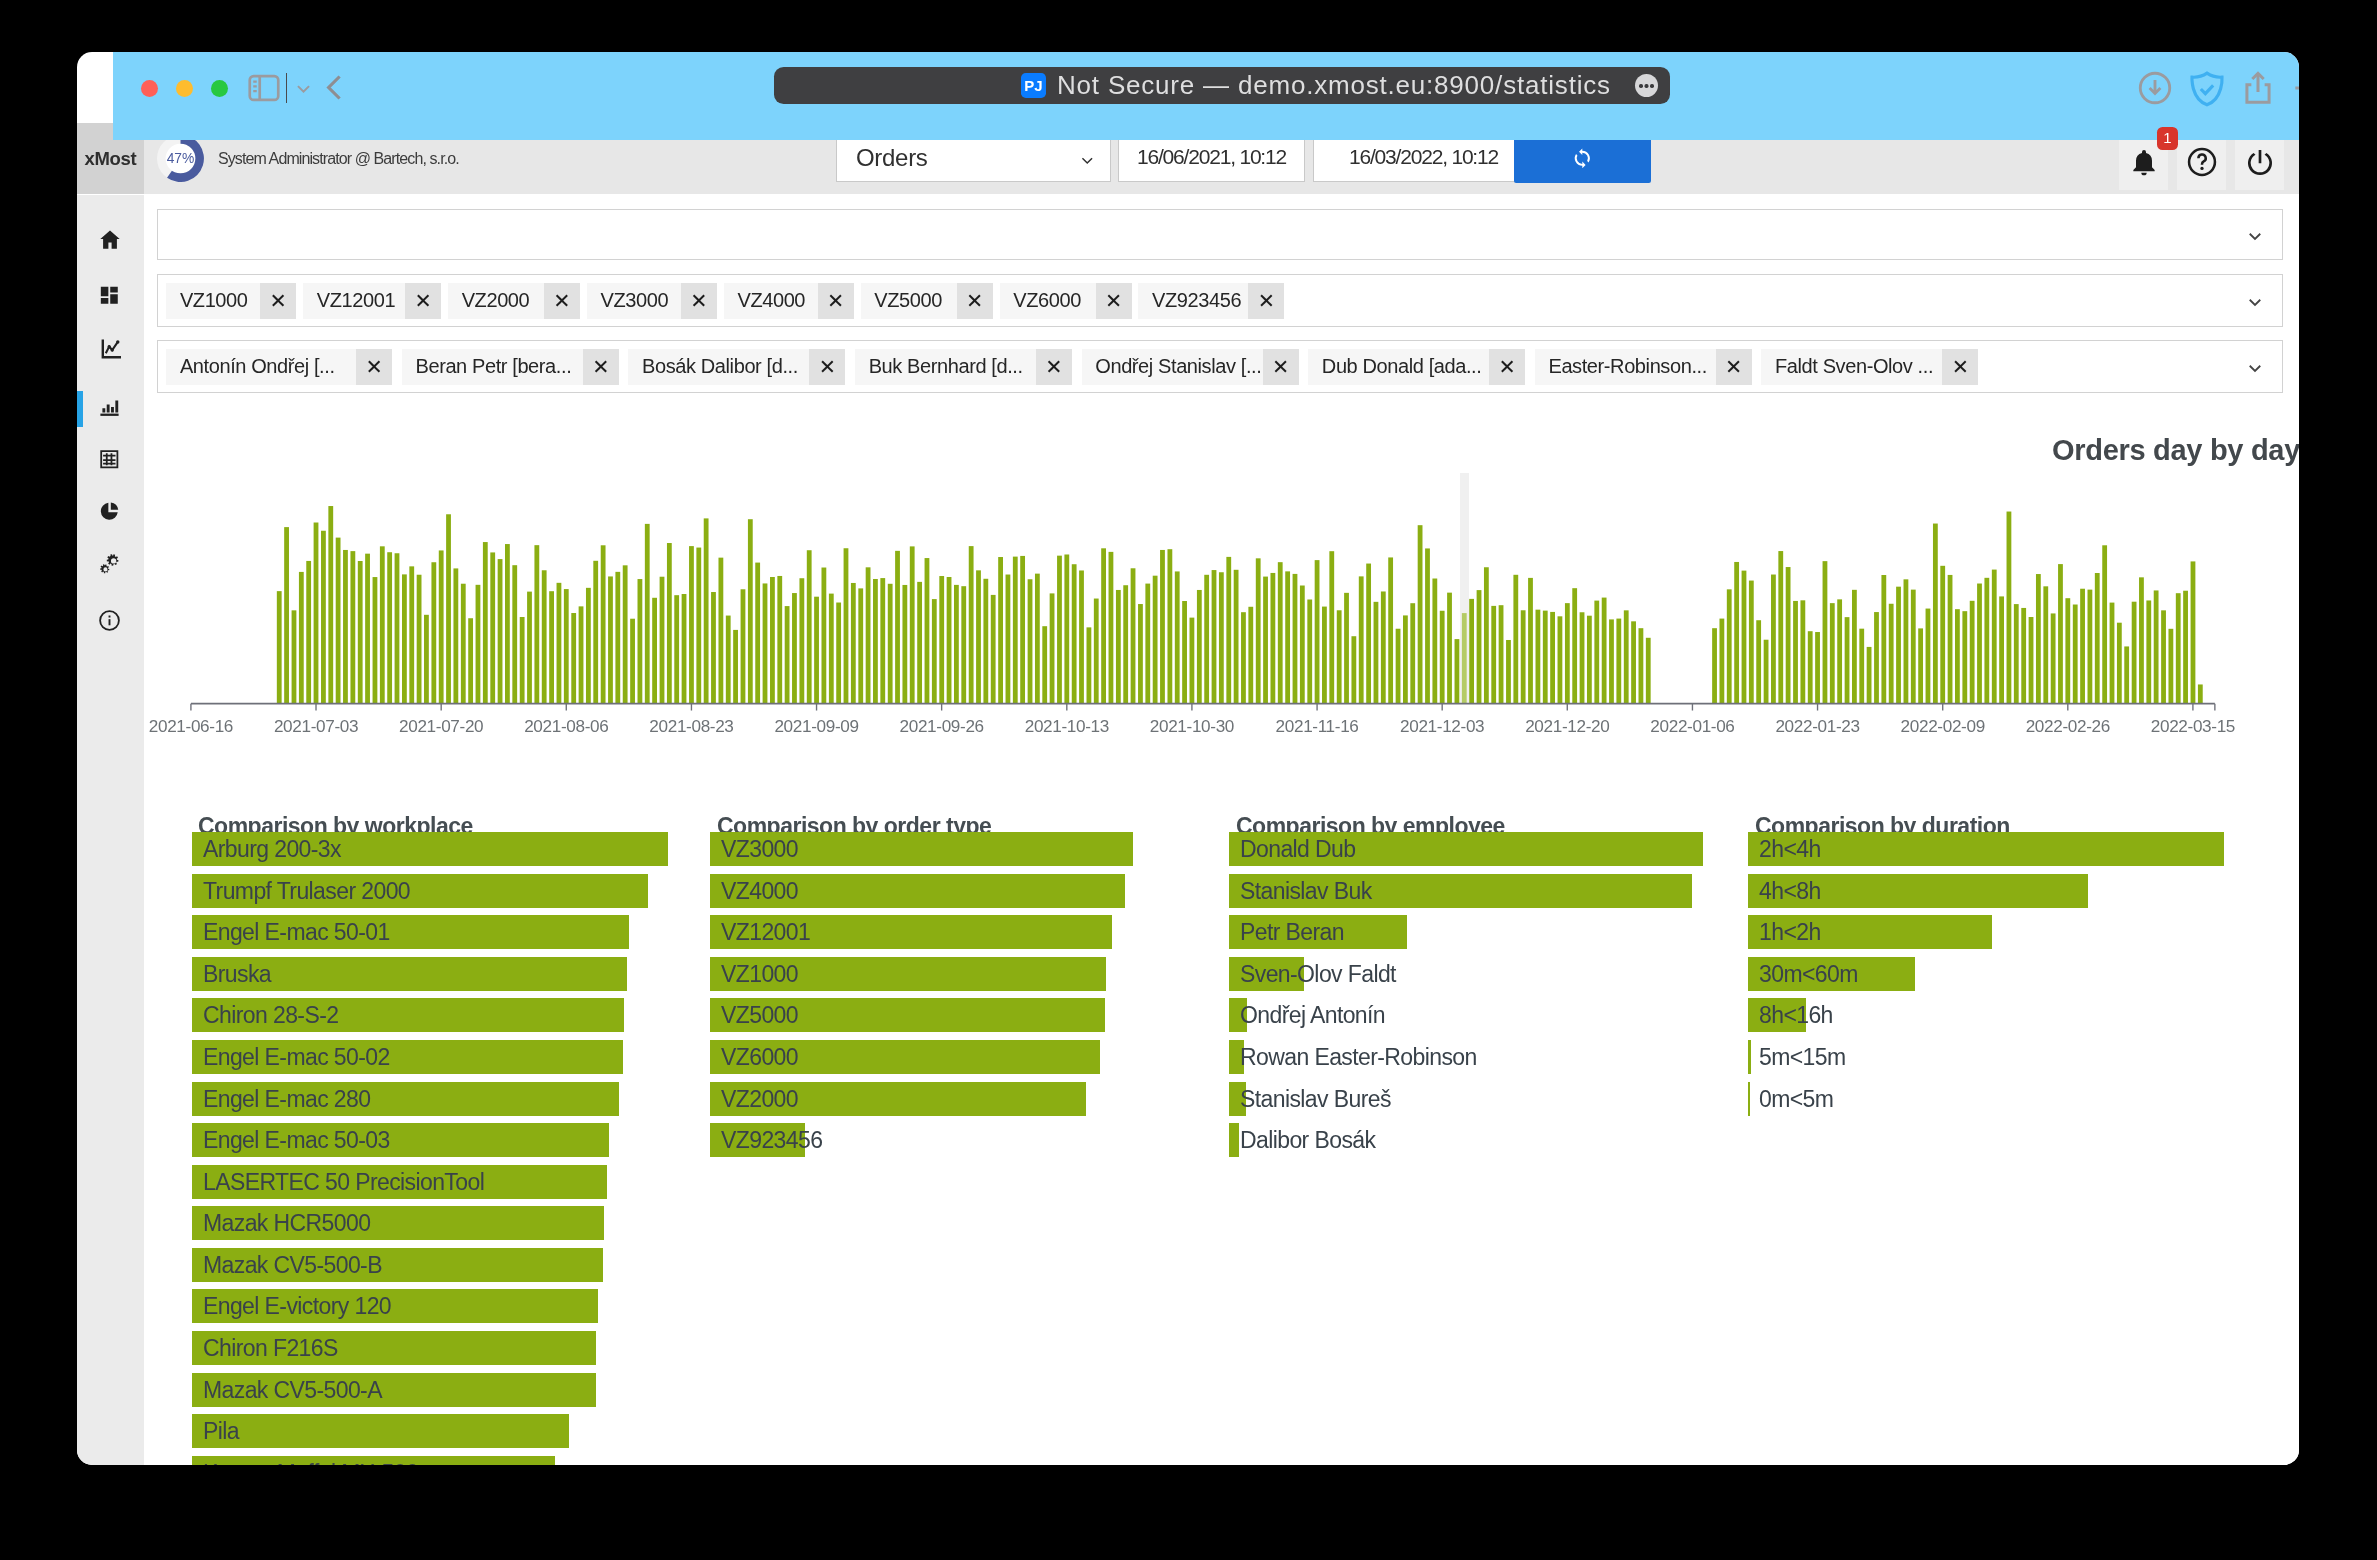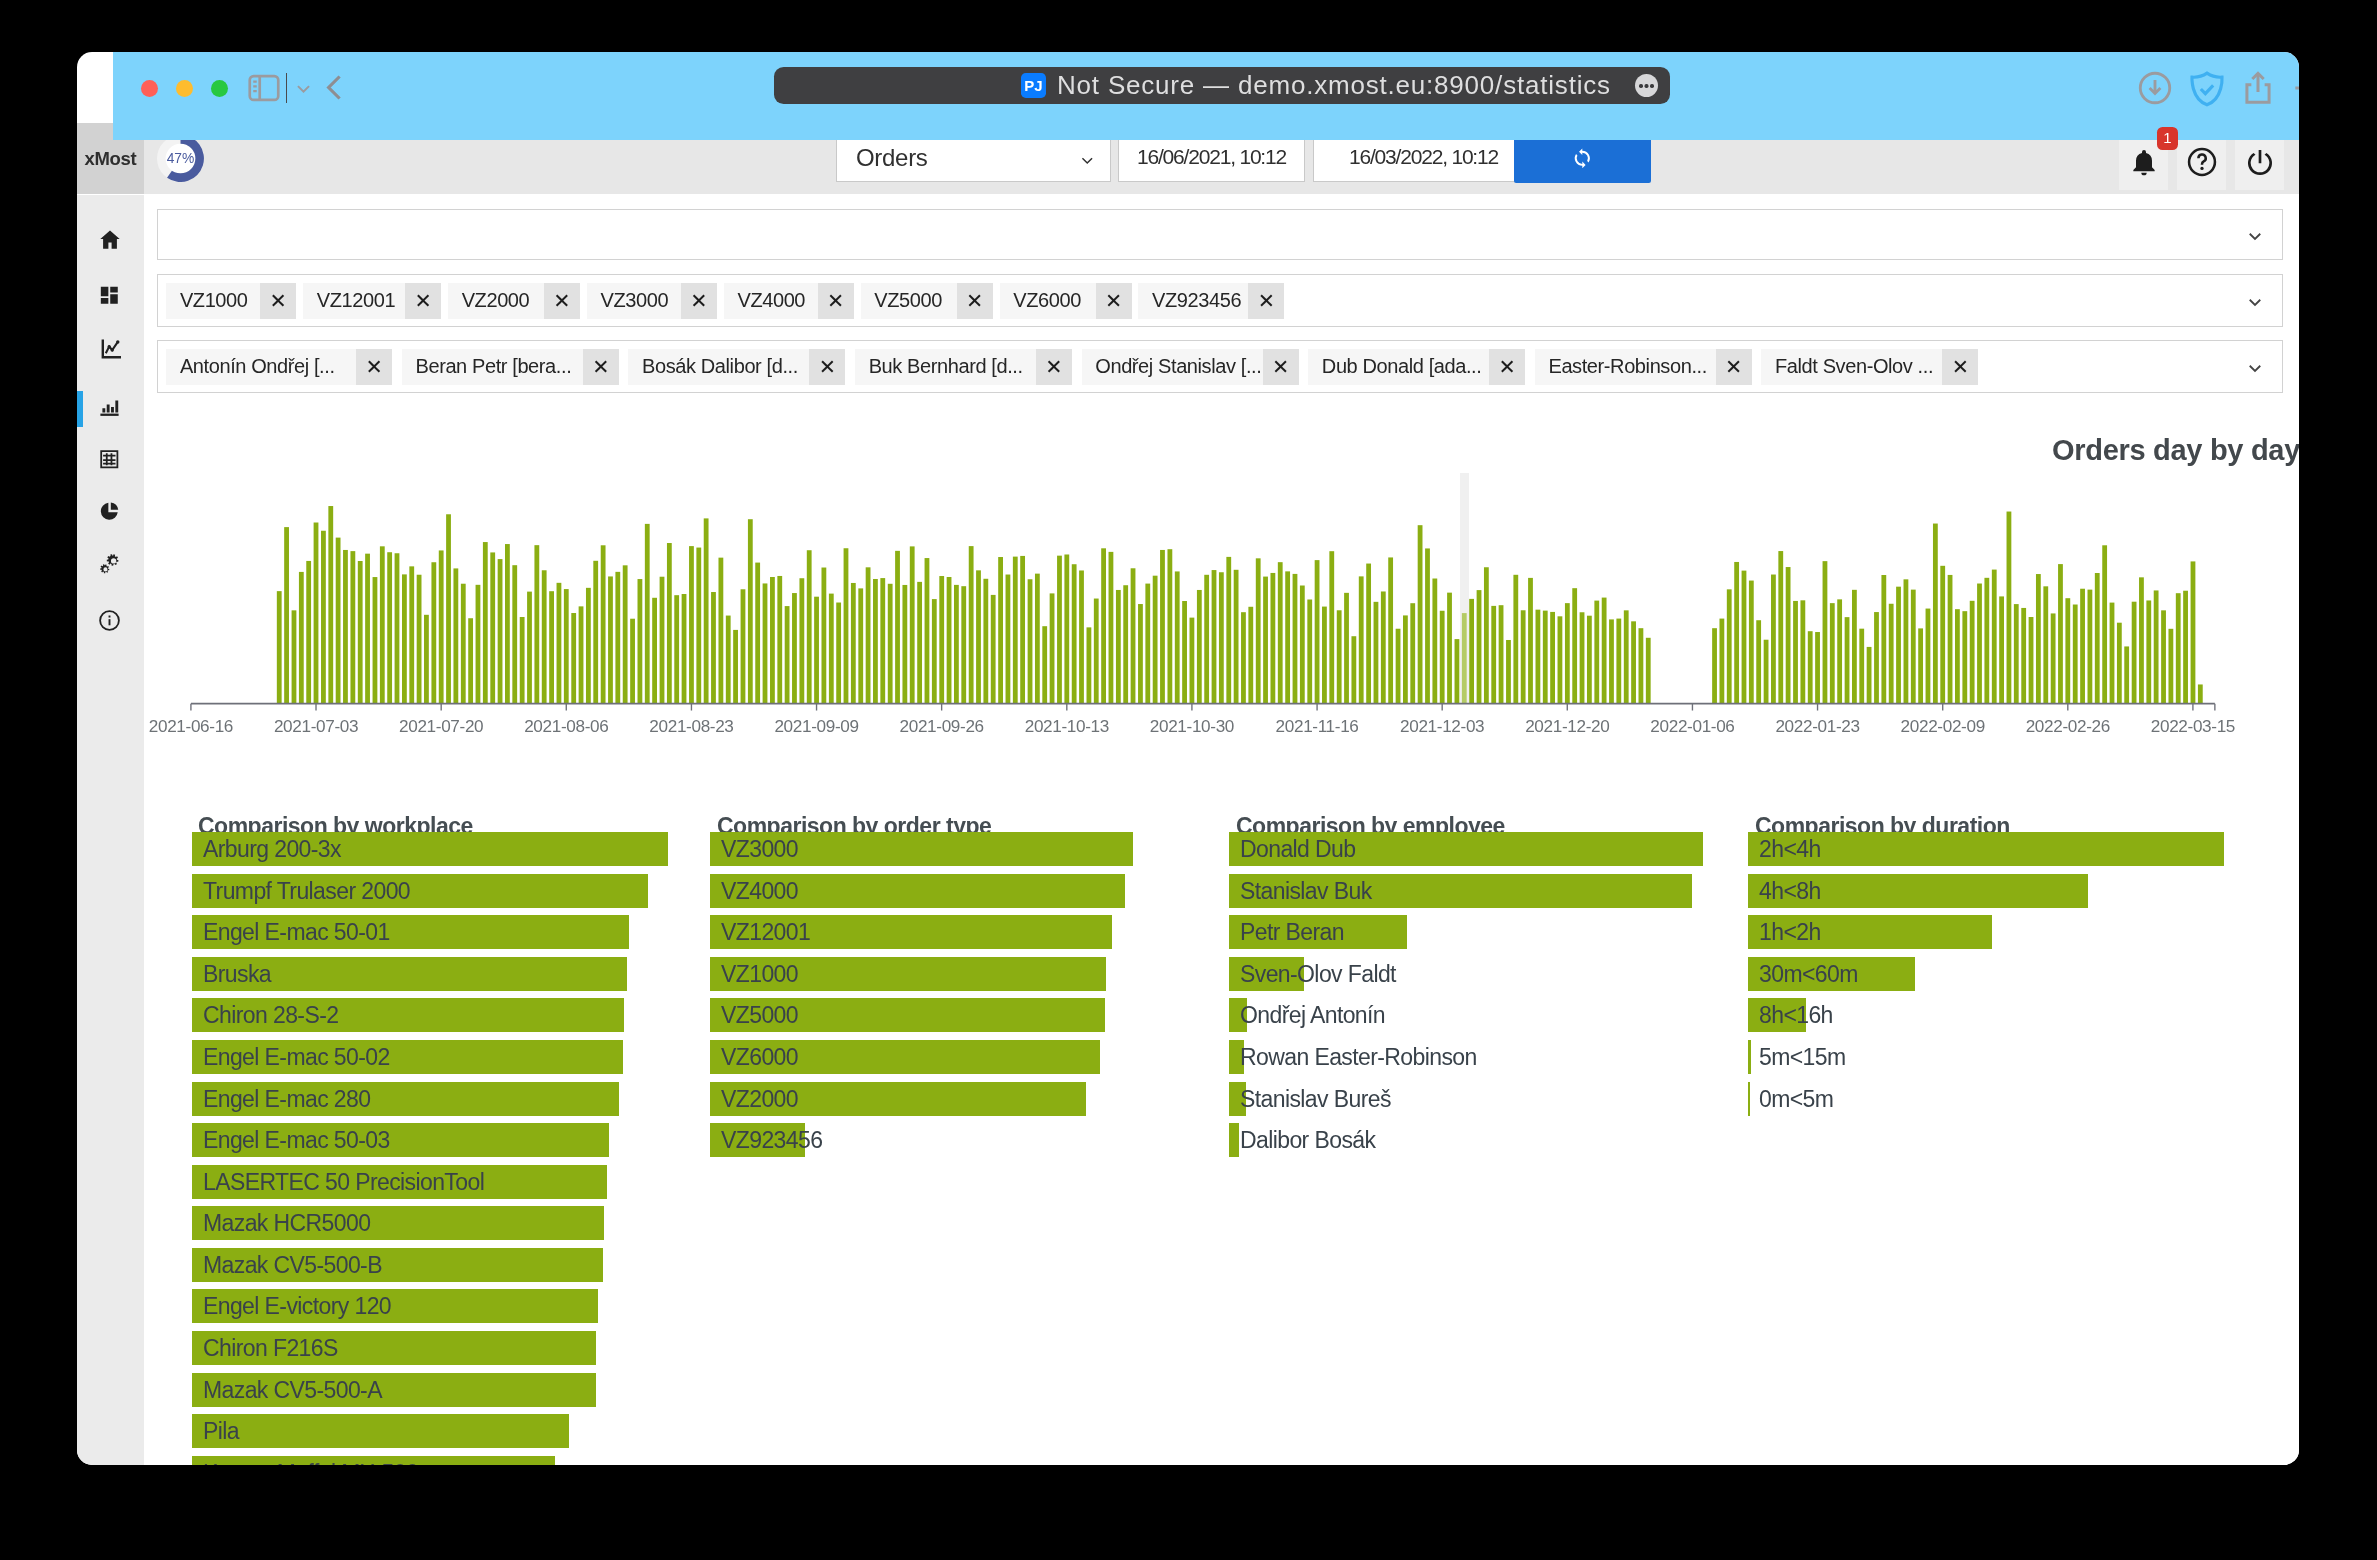--- a/index.html
+++ b/index.html
@@ -515,20 +515,21 @@
     </div>
 
   <div class="appheader">
     <div class="xmost">xMost</div>
     <svg style="position:absolute;left:80px;top:12.4px" width="47" height="47" viewBox="0 0 68 68">
       <circle cx="34" cy="34" r="34" fill="#f3f3f3"></circle>
       <path d="M34 0 A34 34 0 1 1 14.5 61.9 L34 34 Z" fill="#4a5b9e"></path>
       <circle cx="34" cy="34" r="21.5" fill="#fff"></circle>
       <text x="34" y="41" text-anchor="middle" font-size="20" fill="#4a5b9e">47%</text>
     </svg>
+    <div class="sysadm">System Administrator @ Bartech, s.r.o.</div>
     <div class="sel selbig">
         <span>Orders</span>
         <svg style="position:absolute;right:15px;top:16.5px" width="16.5" height="16.5" viewBox="0 0 24 24">
           <path d="M5 9l7 7 7-7" fill="none" stroke="#333" stroke-width="2.2"></path>
         </svg>
       </div>
     <div class="sel date1">
         <div class="datetx">16/06/2021, 10:12</div>
       </div>
     <div class="sel date2">

